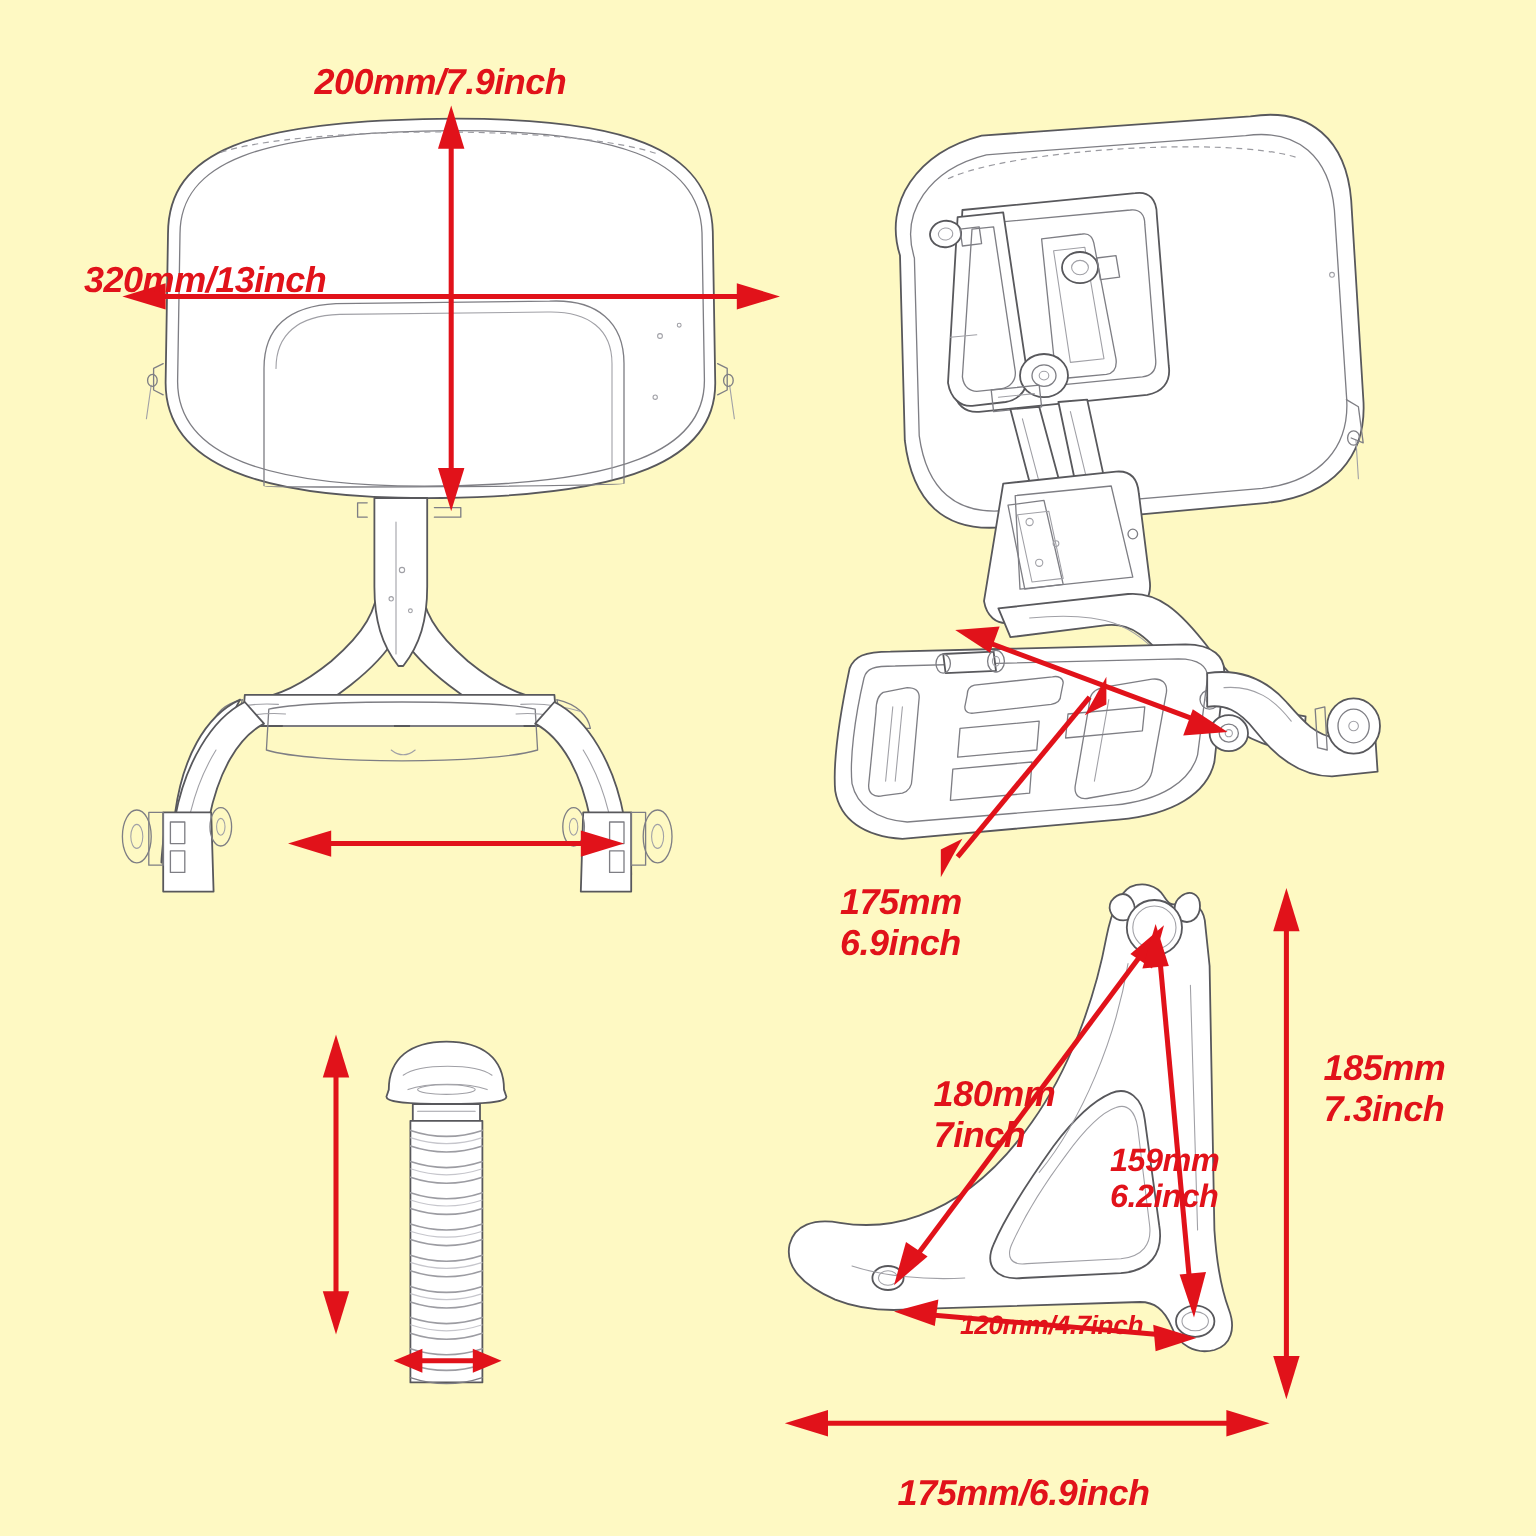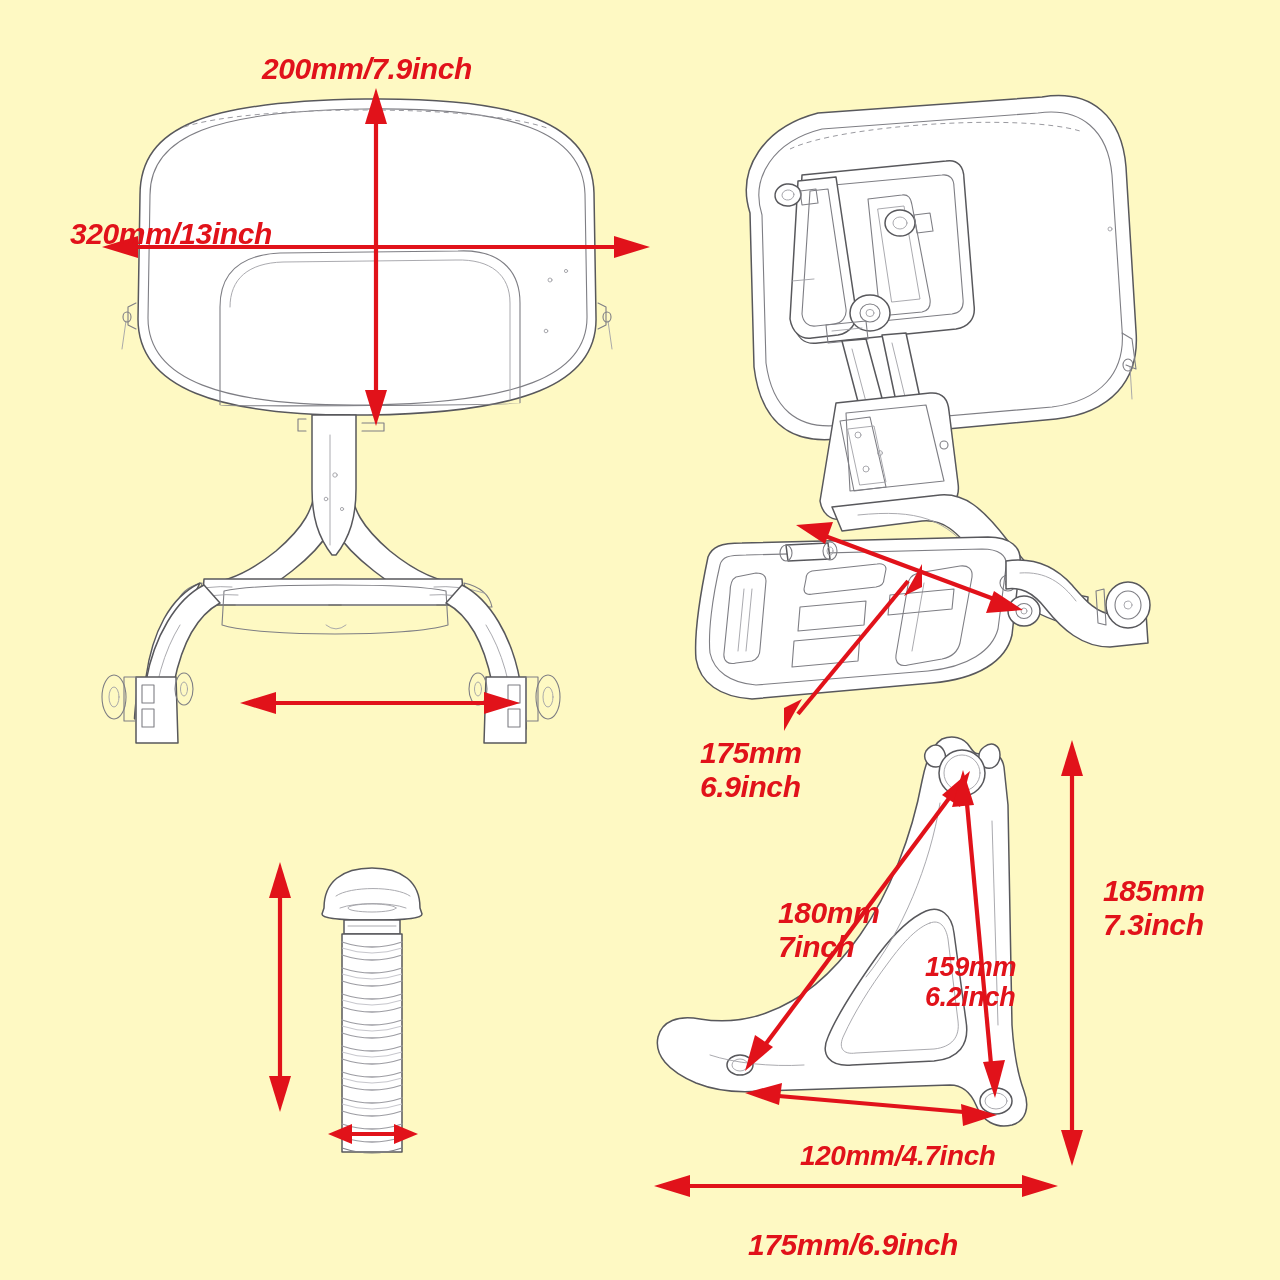--- a/index.html
+++ b/index.html
@@ -600,19 +600,19 @@
       <polygon class="arrow-head" points="1058,1186 1022,1175 1022,1197"></polygon>
     </g>
   </svg>
 
   <div class="dim-label two-line" style="left:700px; top:736px;"></div>
 
   <div class="dim-label two-line" style="left:778px; top:896px;"><span>180mm</span><br><span>7inch</span></div>
 
   <div class="dim-label two-line" style="left:925px; top:952px; font-size:27px;"><span>159mm</span><br><span>6.2inch</span></div>
 
-  <div class="dim-label" style="left:800px; top:1093px; font-size:28px;margin-top:48px;">120mm/4.7inch</div>
+  <div class="dim-label" style="left:800px; top:1093px; font-size:22px;">120mm/4.7inch</div>
 
   <div class="dim-label two-line" style="left:1103px; top:874px;"><span>185mm</span><br><span>7.3inch</span></div>
 
   <div class="dim-label" style="left:748px; top:1215px;margin-top:14px;">175mm/6.9inch</div>
 
 </div>
 
 </body></html>

